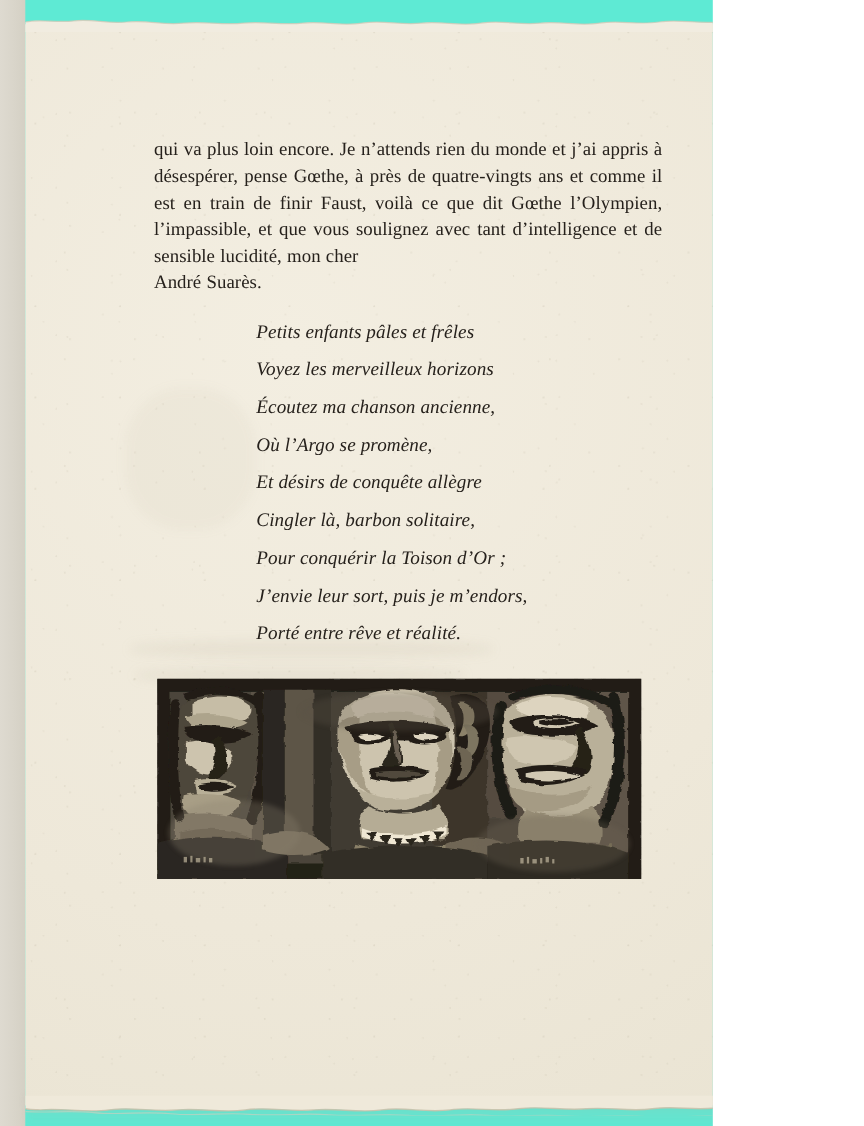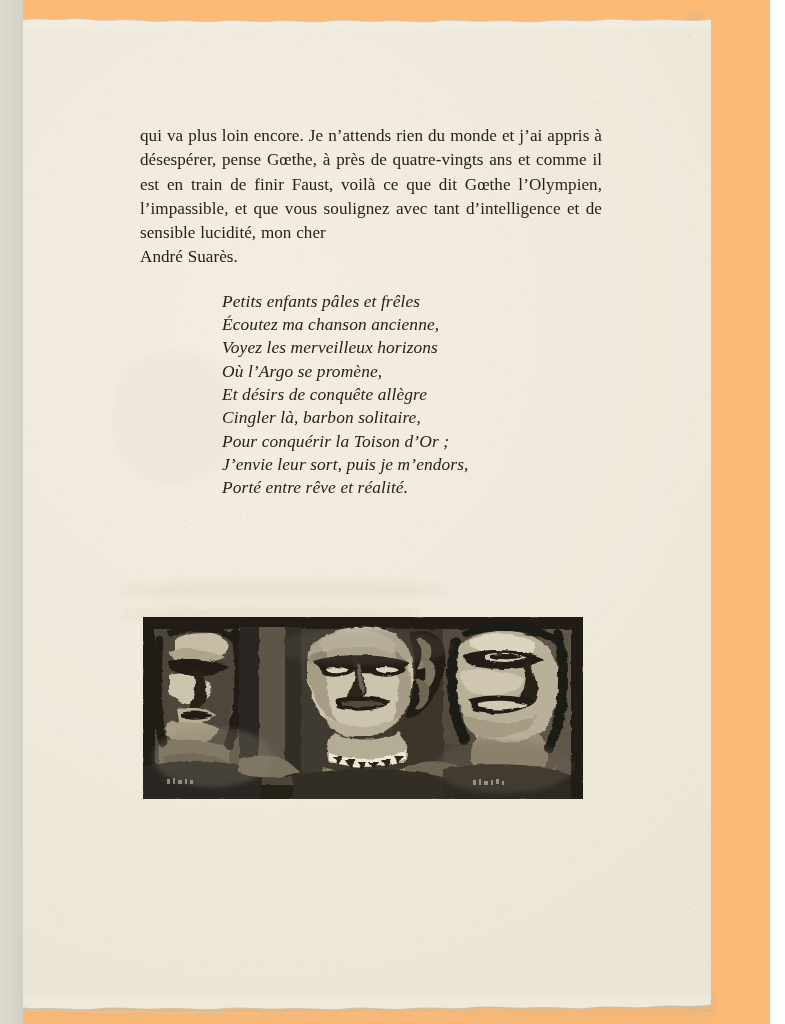--- a/index.html
+++ b/index.html
@@ -10,23 +10,23 @@
   }
   body {
     width: 785px;
     height: 1024px;
     overflow: hidden;
     font-family: "Liberation Serif", serif;
   }
 
   #scene {
     position: relative;
-    width: 770px;
+    width: 648px;
     height: 1024px;
-    background: #fdba74;
+    background: #5eead4;
     overflow: hidden;
   }
 
   
   .bg-strip-left {
     position: absolute;
     left: 0; top: 0;
     width: 23px; height: 1024px;
     background: linear-gradient(90deg, #dedad0 0%, #d9d5ca 55%, #d4d0c4 100%);
   }
@@ -126,21 +126,21 @@
     margin-top: 20px;
     padding-left: 82px;
     font-family: "Liberation Serif", serif;
     font-style: italic;
     font-size: 17.4px;
     line-height: 23.3px;
     color: #26211c;
     letter-spacing: 0.1px;
     white-space: nowrap;
   }
-  .poem li { margin: 0; }
+  .poem li { margin: 11px; }
 
   
   .plate {
     position: absolute;
     left: 120px;
     top: 595px;
     width: 440px;
     height: 182px;
     background: #3b372f;
     overflow: hidden;
@@ -195,22 +195,22 @@
     <div class="showthrough" style="left:95px; top:560px; width:330px; height:16px;"></div>
     <div class="showthrough" style="left:100px; top:585px; width:300px; height:14px;"></div>
     <div class="showthrough" style="left:90px; top:330px; width:120px; height:130px; opacity:0.55;"></div>
 
     <div class="textblock">
 
       <p class="prose"><span>qui va plus loin encore. Je n’attends rien du monde et j’ai appris à désespérer, pense Gœthe, à près de quatre-vingts ans et comme il est en train de finir Faust, voilà ce que dit Gœthe l’Olympien, l’impassible, et que vous soulignez avec tant d’intelligence et de sensible lucidité, mon cher</span><span class="lastline">André Suarès.</span></p>
 
       <ul class="poem">
         <li>Petits enfants pâles et frêles</li>
+        <li>Voyez les merveilleux horizons</li>
         <li>Écoutez ma chanson ancienne,</li>
-        <li>Voyez les merveilleux horizons</li>
         <li>Où l’Argo se promène,</li>
         <li>Et désirs de conquête allègre</li>
         <li>Cingler là, barbon solitaire,</li>
         <li>Pour conquérir la Toison d’Or ;</li>
         <li>J’envie leur sort, puis je m’endors,</li>
         <li>Porté entre rêve et réalité.</li>
       </ul>
     </div>
 
     <div class="plate">

